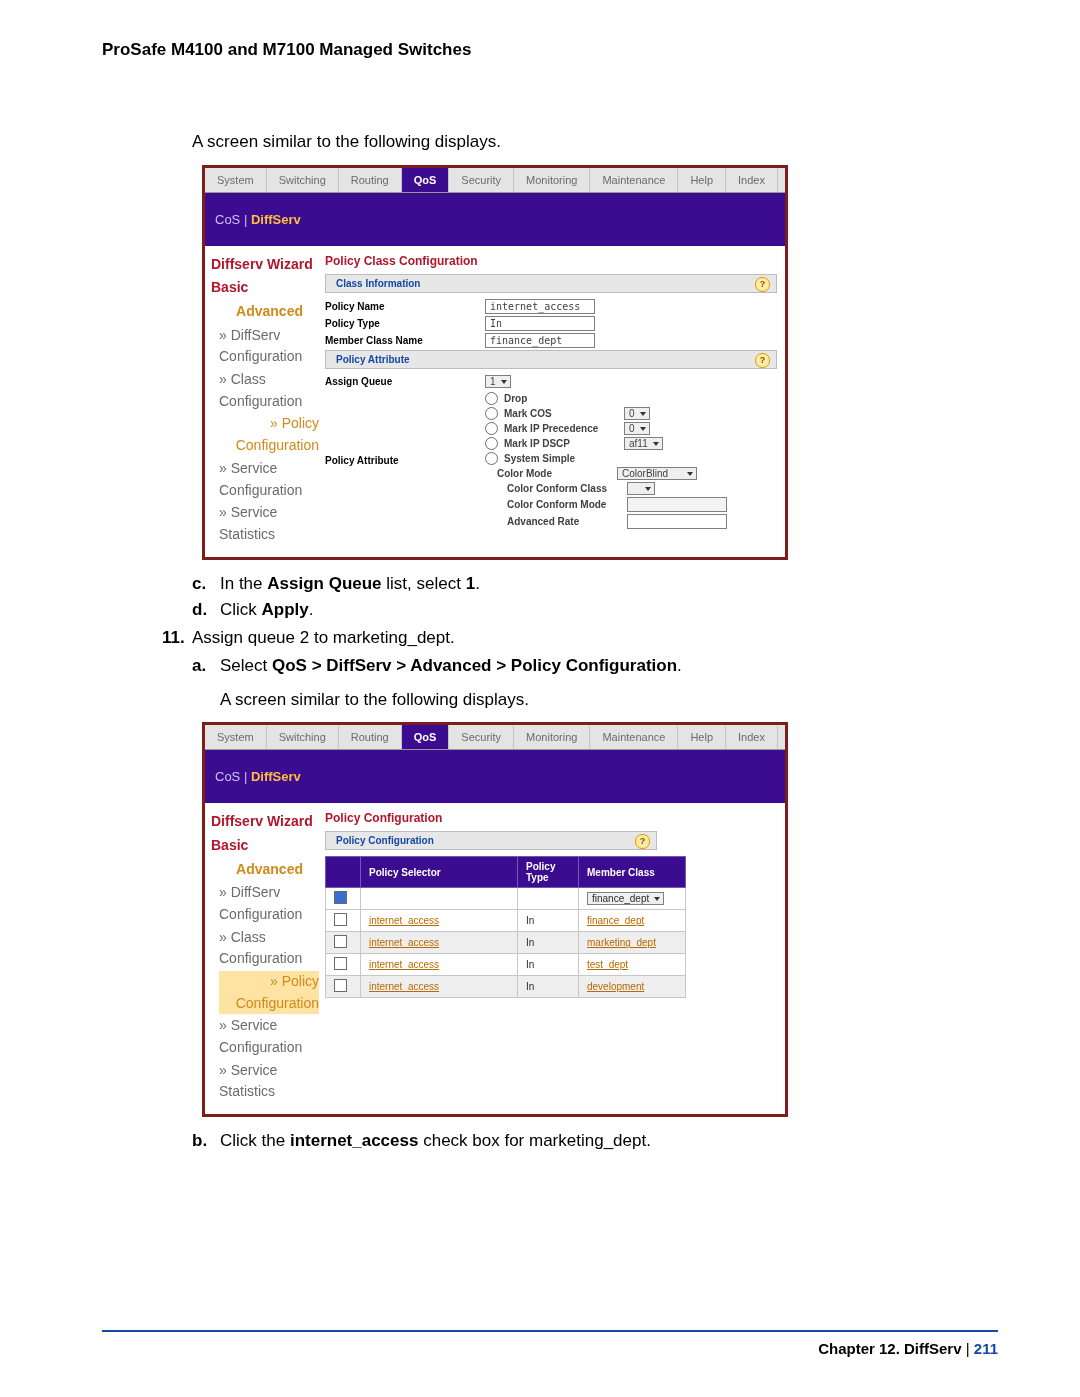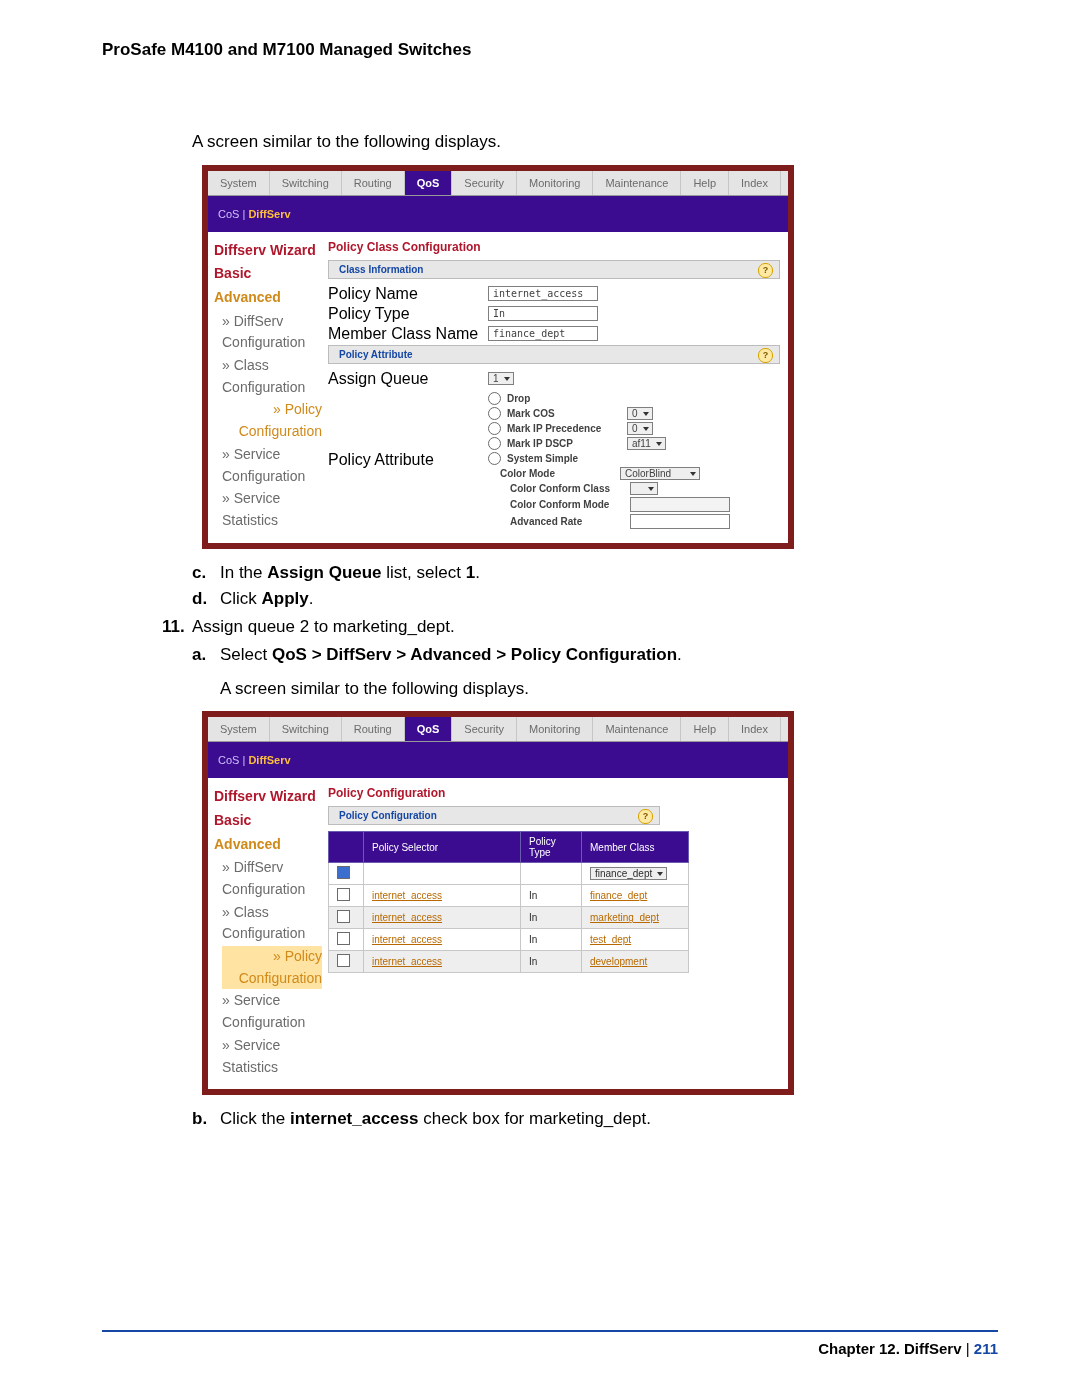--- a/index.html
+++ b/index.html
@@ -4,48 +4,48 @@
 <style>
   html,body{margin:0;padding:0;background:#fff;font-family:Arial,Helvetica,sans-serif;color:#000;}
   .page{width:1076px;min-height:1397px;margin:0 auto;position:relative;box-sizing:border-box;padding:40px 80px 60px 100px;}
   .doc-title{font-weight:bold;font-size:17px;margin-bottom:70px;}
   .body-text{font-size:17px;line-height:1.45;margin:12px 0 10px 90px;}
   .step-line{font-size:17px;margin:6px 0 6px 90px;}
   .step-line .ord{display:inline-block;width:28px;font-weight:bold;}
   .step-line .bold{font-weight:bold;}
   .num-line{font-size:17px;margin:8px 0 8px 60px;}
   .num-line .ord{display:inline-block;width:30px;font-weight:bold;}
-  .shot{border:6px solid #7f1d1d;margin:8px 0 14px 100px;background:#fff;font-size:10px;color:#414141;}
+  .shot{border:3px solid #7f1d1d;margin:8px 0 14px 100px;background:#fff;font-size:10px;color:#414141;}
   
   .tabs{display:flex;background:#e4e4e4;border-bottom:1px solid #999;}
   .tabs div{padding:6px 12px;color:#6b6b6b;border-right:1px solid #c6c6c6;font-size:11px;}
   .tabs .active{background:#3b0c8f;color:#fff;font-weight:bold;}
-  .subbar{background:#3b0c8f;color:#cfc0ff;padding:12px 10px;font-size:11px;}
+  .subbar{background:#3b0c8f;color:#cfc0ff;padding:19px 10px;font-size:13px;}
   .subbar .on{color:#ffbf3d;font-weight:bold;}
   .shot-body{display:flex;}
   
   .lnav{width:108px;padding:6px 6px 10px 6px;font-size:14px;line-height:1.55;}
   .lnav .h{color:#b0172c;font-weight:bold;margin:2px 0;}
-  .lnav .h2{color:#d08a1a;font-weight:bold;margin:2px 0;}
+  .lnav .h2{color:#d08a1a;font-weight:bold;margin:2px 16px;text-align:right;}
   .lnav .it{color:#6b6b6b;margin:1px 0 1px 8px;}
   .lnav .sel{color:#d08a1a;text-align:right;}
   
   .rpane{flex:1;padding:6px 8px 10px 0;}
   .ptitle{color:#b0172c;font-weight:bold;font-size:12px;margin:2px 0 6px 0;}
   .bar{background:#e7e7e7;border:1px solid #bcbcbc;padding:3px 10px;color:#1547a5;font-weight:bold;font-size:10px;position:relative;margin-bottom:6px;}
   .bar .help{position:absolute;right:6px;top:2px;width:13px;height:13px;border:1px solid #d6a200;border-radius:7px;background:#ffe9a3;color:#7a5800;font-size:9px;text-align:center;line-height:12px;}
   .kv{display:flex;align-items:center;margin:2px 0;}
-  .kv .k{width:160px;font-weight:normal;font-size:16px;color:#000;}
+  .kv .k{width:160px;font-weight:bold;font-size:10px;color:#000;}
   .kv .v{border:1px solid #7f7f7f;background:#fff;min-width:100px;padding:1px 4px;font-size:10px;font-family:monospace;}
   .kv .sel{border:1px solid #7f7f7f;background:#efefef;padding:0 14px 0 4px;font-size:10px;position:relative;}
   .kv .sel::after{content:"";position:absolute;right:3px;top:4px;border-left:3px solid transparent;border-right:3px solid transparent;border-top:4px solid #333;}
   .radio{width:11px;height:11px;border:1px solid #6b6b6b;border-radius:7px;display:inline-block;margin-right:6px;vertical-align:middle;}
   
   .ptbl{border:1px solid #9a9a9a;border-collapse:collapse;font-size:10px;}
-  .ptbl th{background:#3b0c8f;color:#fff;font-weight:normal;padding:4px 8px;border:1px solid #6a5ab0;text-align:left;}
+  .ptbl th{background:#3b0c8f;color:#fff;font-weight:bold;padding:4px 8px;border:1px solid #6a5ab0;text-align:left;}
   .ptbl td{padding:3px 8px;border:1px solid #c7c7c7;color:#2c2c2c;}
   .ptbl td.lnk{color:#b86a00;text-decoration:underline;}
   .ptbl tr.alt td{background:#eeeeee;}
   .chk{width:11px;height:11px;border:1px solid #6b6b6b;background:#fff;display:inline-block;}
   .chk.on{background:#3b6fcf;}
   .dsel{border:1px solid #7f7f7f;background:#efefef;padding:0 14px 0 4px;font-size:10px;position:relative;display:inline-block;}
   .dsel::after{content:"";position:absolute;right:3px;top:4px;border-left:3px solid transparent;border-right:3px solid transparent;border-top:4px solid #333;}
   
   .footer{position:absolute;bottom:40px;left:100px;right:80px;border-top:2px solid #1547a5;padding-top:8px;text-align:right;font-size:15px;}
   .footer .chap{font-weight:bold;}

